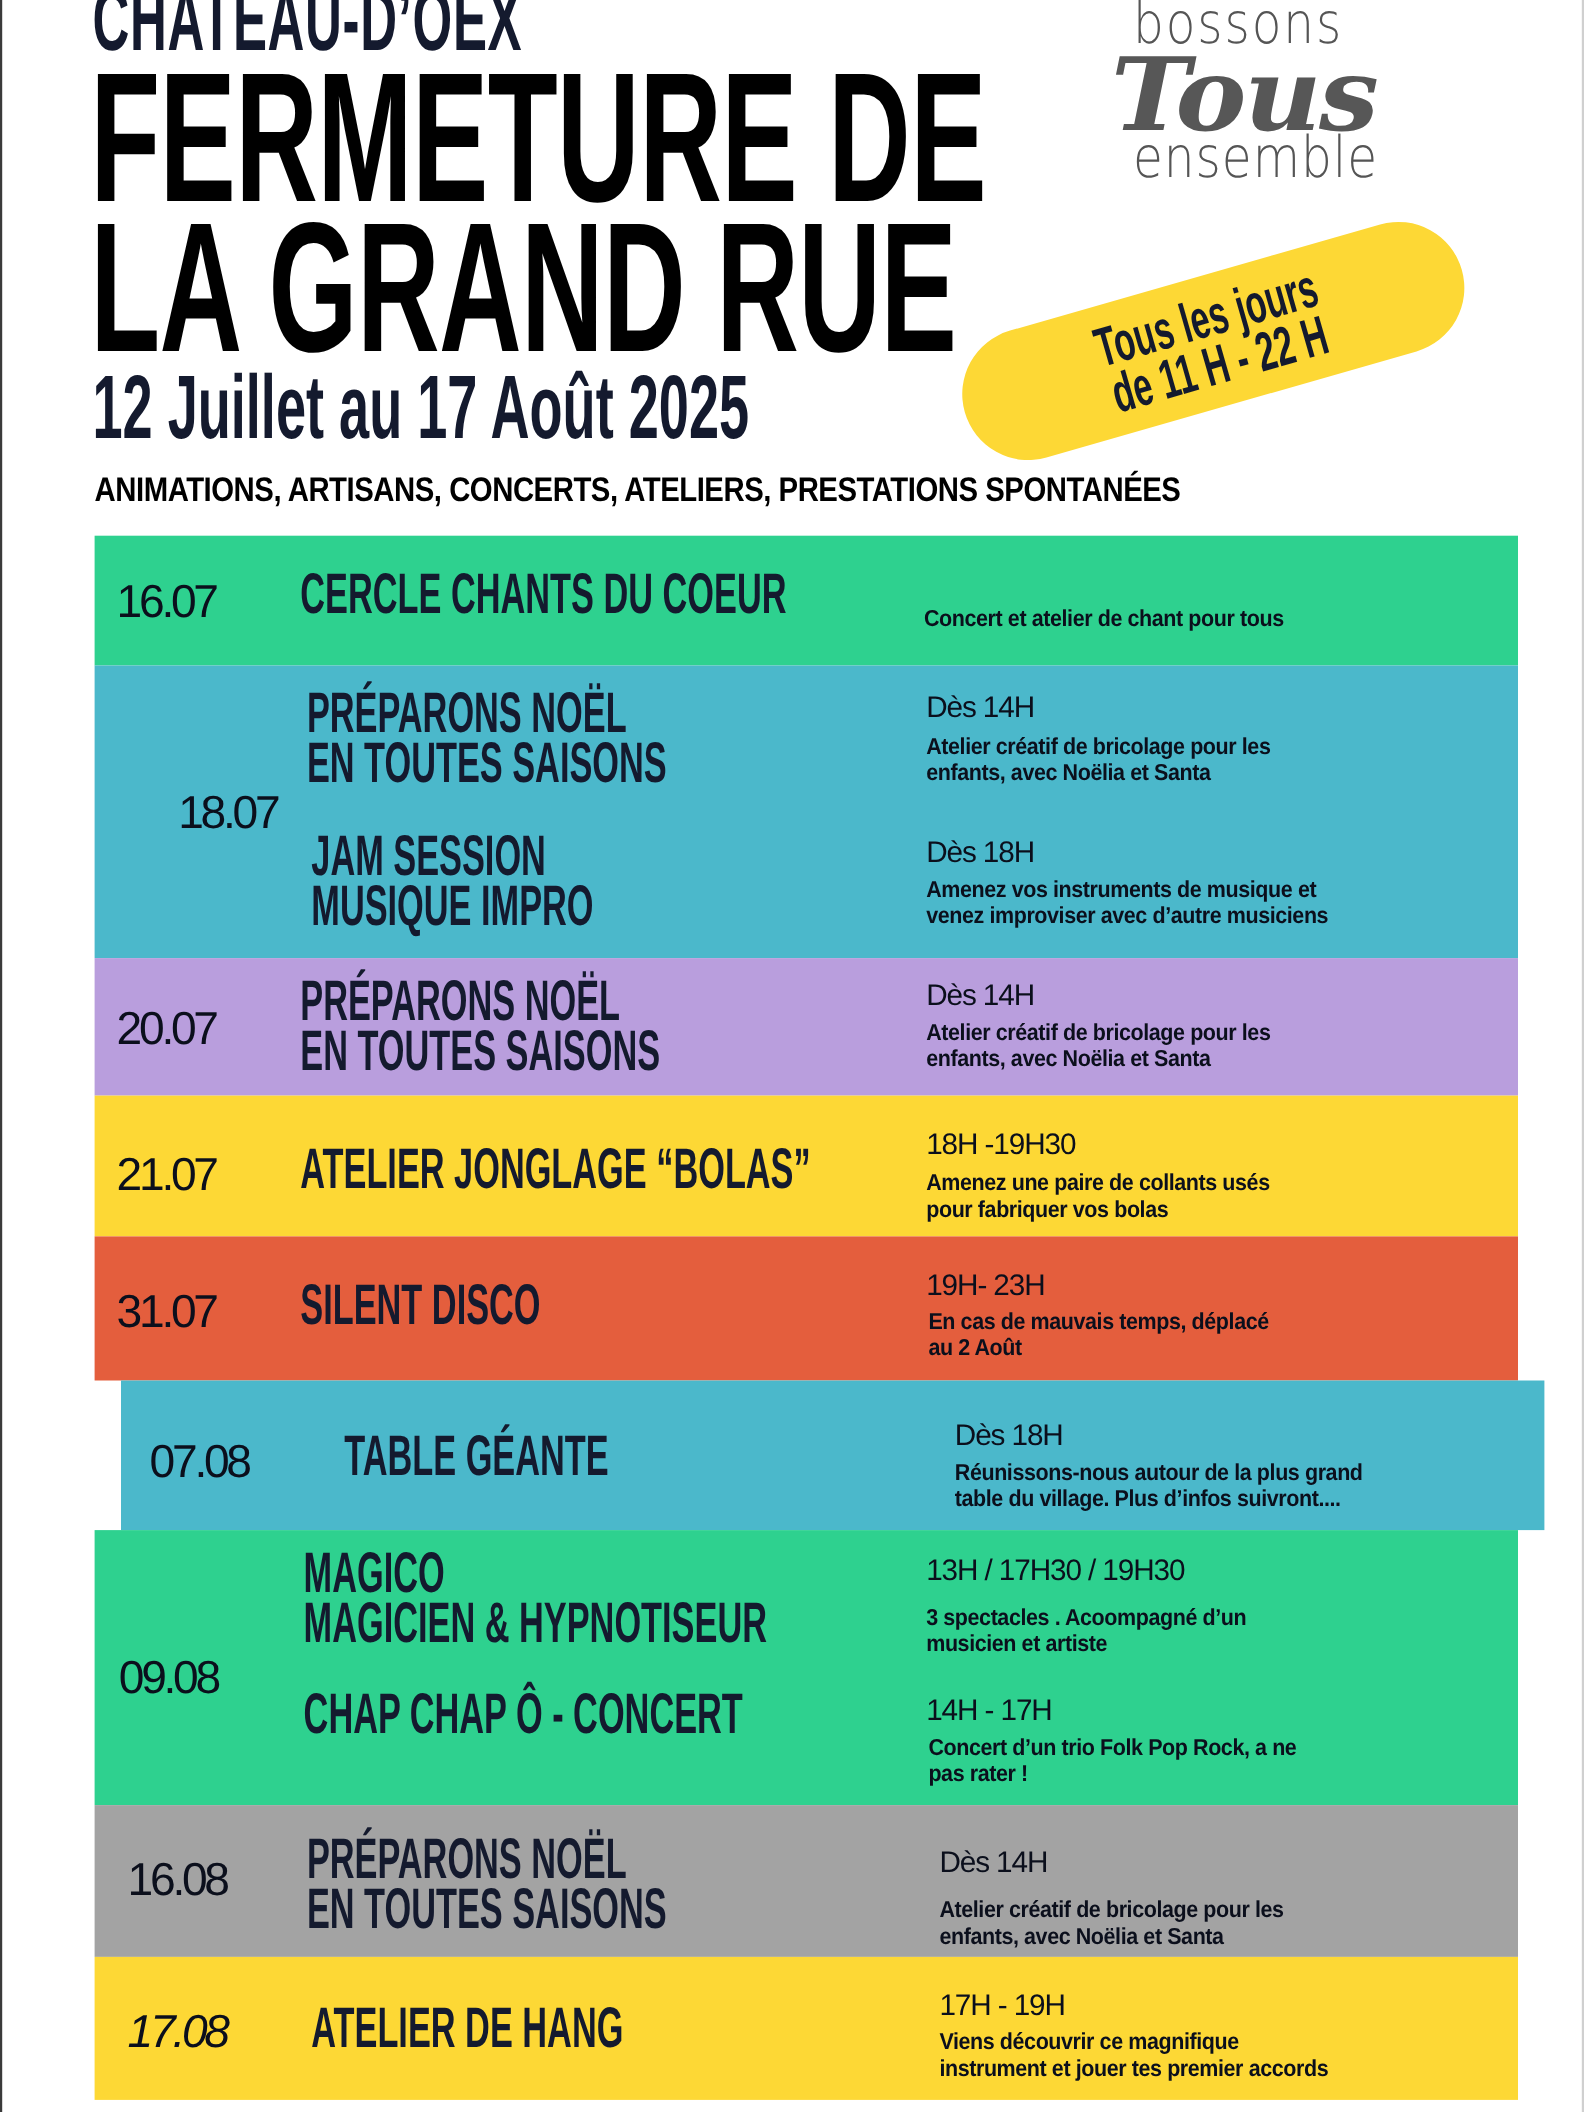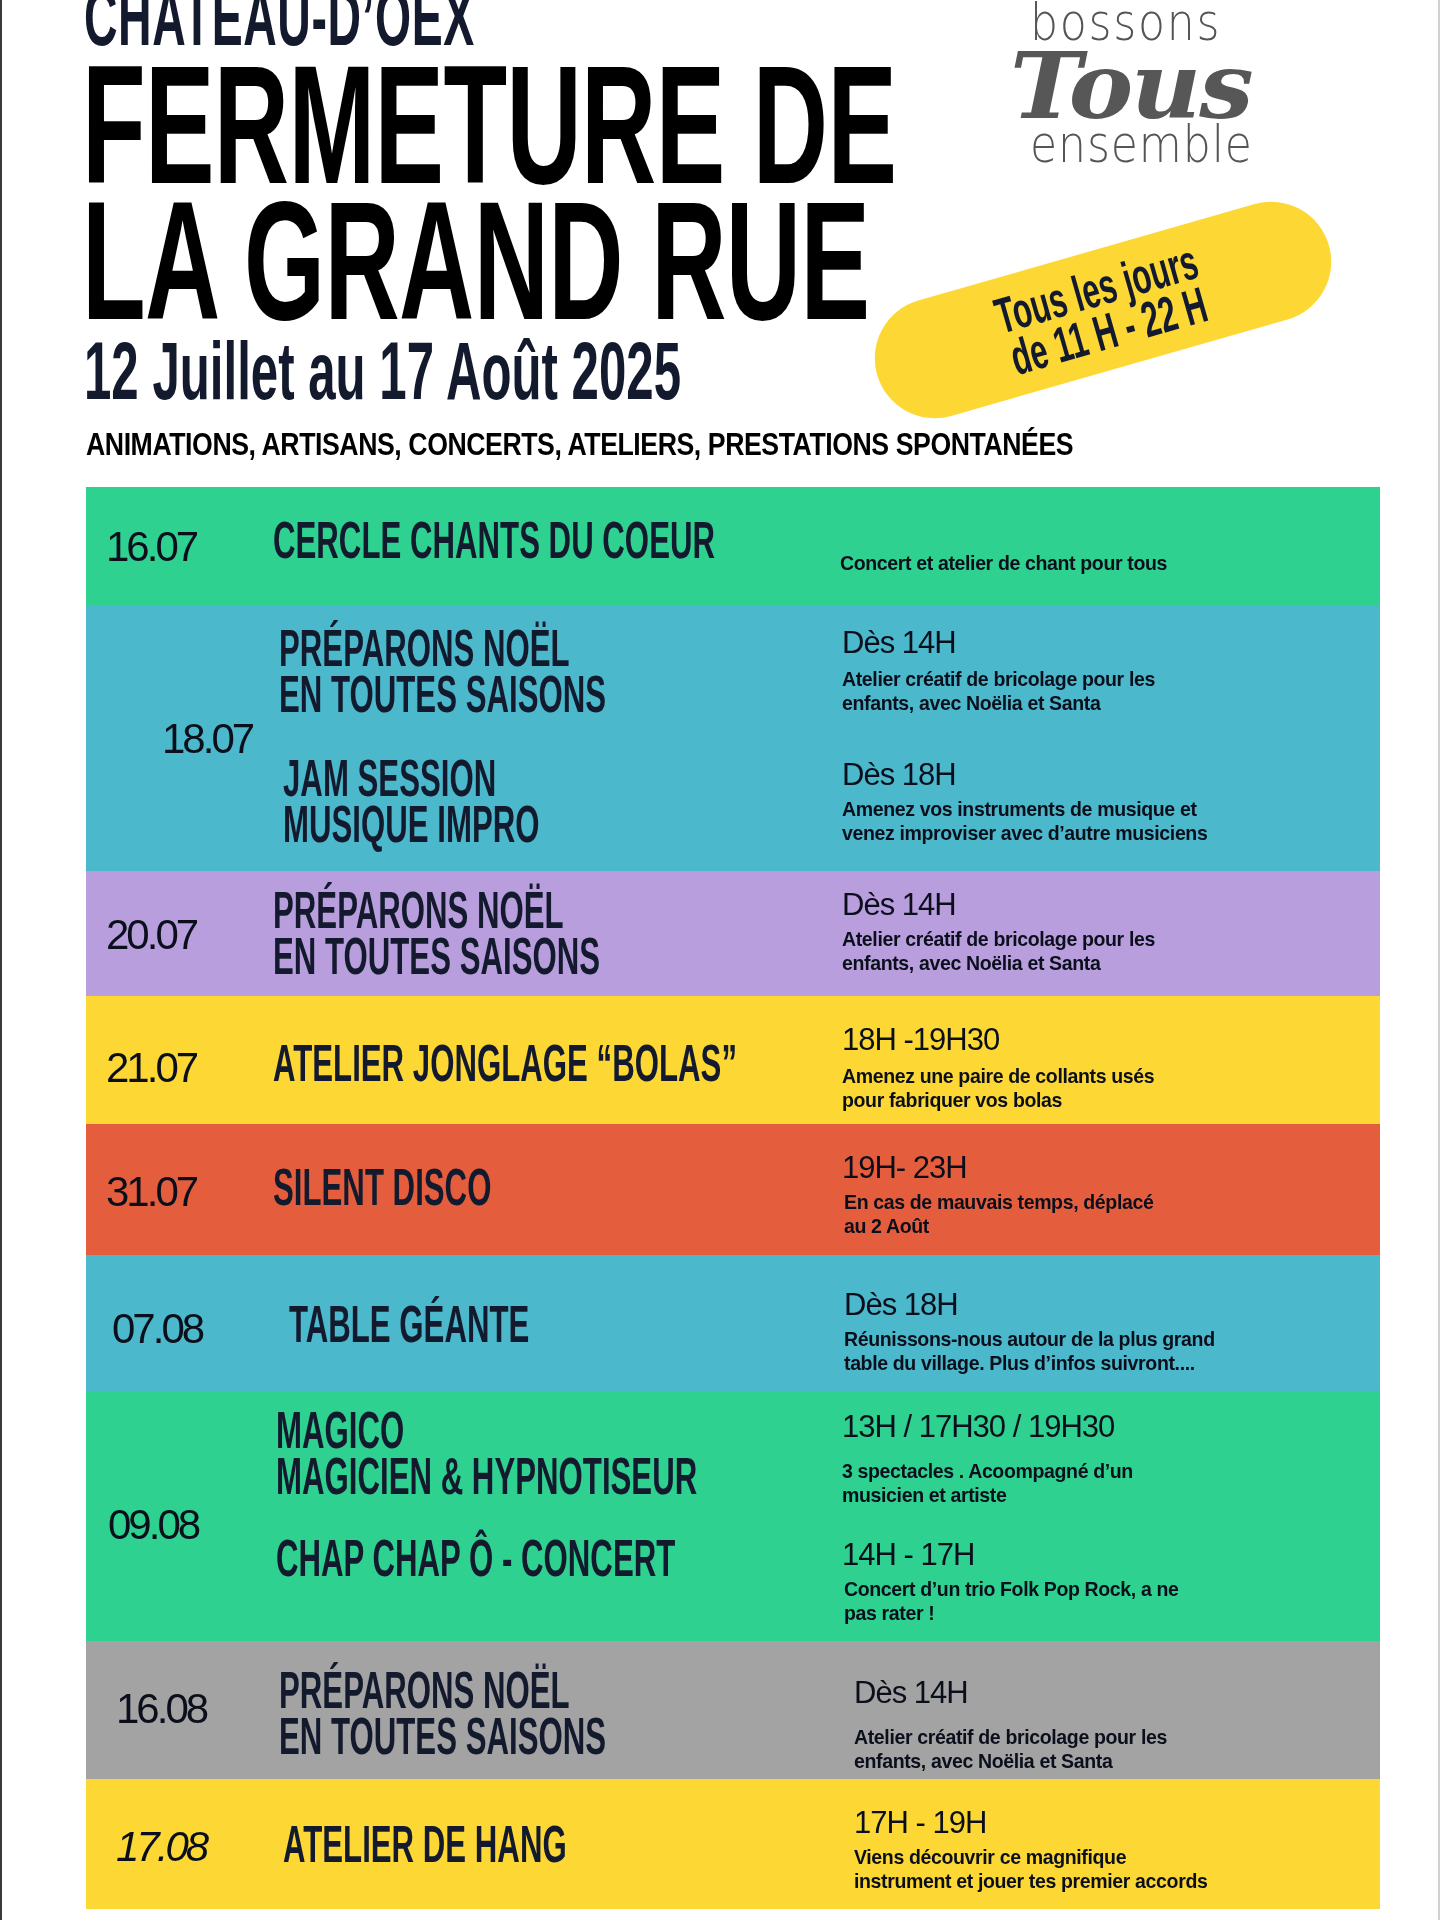--- a/index.html
+++ b/index.html
@@ -21,21 +21,21 @@
   .logo .l2 { position: absolute; left: 20px; top: 40px; font-family: "DejaVu Serif", serif; font-style: italic; font-weight: 700; font-size: 92px; color: #575757; transform: scaleX(1.05); transform-origin: left top; letter-spacing: -2px; }
   .logo .l3 { position: absolute; left: 40px; top: 122px; font-family: "DejaVu Sans", sans-serif; font-weight: 300; font-size: 52px; color: #555; letter-spacing: 1px; transform: scaleX(0.85); transform-origin: left top; }
 
   .pill { position: absolute; left: 868px; top: 250px; width: 470px; height: 120px; border-radius: 60px; transform: rotate(-16deg); transform-origin: center center; display: flex; align-items: center; justify-content: center; }
   .pill-text { text-align: center; color: #141a2e; font-weight: 700; font-size: 50px; line-height: 44px; transform: scaleX(0.62); white-space: nowrap; }
 
   .schedule { position: absolute; left: 86px; top: 487px; width: 1294px; }
   .row { position: relative; width: 100%; }
   .date { position: absolute; font-size: 42px; font-weight: 400; letter-spacing: -3px; color: #0b0f1c; font-family: "Liberation Sans", sans-serif; }
   .ev-title { position: absolute; font-weight: 700; color: #141a2e; font-size: 52px; line-height: 46px; transform: scaleX(0.60); transform-origin: left top; white-space: nowrap; }
-  .ev-time { position: absolute; font-size: 31px; line-height: 36px; color: #0b0f1c; letter-spacing: -1px; white-space: nowrap; }
+  .ev-time { position: absolute; font-size: 27px; line-height: 36px; color: #0b0f1c; letter-spacing: -1px; white-space: nowrap; }
   .ev-desc { position: absolute; font-size: 21px; line-height: 24px; color: #0b0f1c; font-weight: 700; letter-spacing: -0.4px; transform: scaleX(0.93); transform-origin: left top; white-space: pre-line; width: 480px; }
 </style>
 </head>
 <body>
 
 <div class="frame-left"></div>
 <div class="frame-right"></div>
 
 <div id="town" class="condensed">CHATEAU-D’OEX</div>
 <div id="title1" class="condensed">FERMETURE DE</div>
@@ -90,21 +90,21 @@
       <div class="ev-desc" style="left: 756px; top: 68px;">Amenez une paire de collants usés
 pour fabriquer vos bolas</div>
     </div>
     <div class="row" style="height: 131px; background: rgb(228, 94, 61);">
       <div class="date" style="left: 20px; top: 44px;">31.07</div>
       <div class="ev-title" style="white-space: pre; left: 187px; top: 40px;">SILENT DISCO</div>
       <div class="ev-time" style="left: 756px; top: 26px;">19H- 23H</div>
       <div class="ev-desc" style="left: 758px; top: 66px;">En cas de mauvais temps, déplacé
 au 2 Août</div>
     </div>
-    <div class="row" style="height: 136px; background: rgb(75, 184, 203);">
+    <div class="row" style="height: 136px; background: rgb(75, 184, 203); margin-left: 24px;">
       <div class="date" style="left: 26px; top: 50px;">07.08</div>
       <div class="ev-title" style="white-space: pre; left: 203px; top: 46px;">TABLE GÉANTE</div>
       <div class="ev-time" style="left: 758px; top: 32px;">Dès 18H</div>
       <div class="ev-desc" style="left: 758px; top: 72px;">Réunissons-nous autour de la plus grand
 table du village. Plus d’infos suivront....</div>
     </div>
     <div class="row" style="height: 250px; background: rgb(46, 209, 143);">
       <div class="date" style="left: 22px; top: 110px;">09.08</div>
       <div class="ev-title" style="white-space: pre; left: 190px; top: 16px;">MAGICO
 MAGICIEN &amp; HYPNOTISEUR</div>

